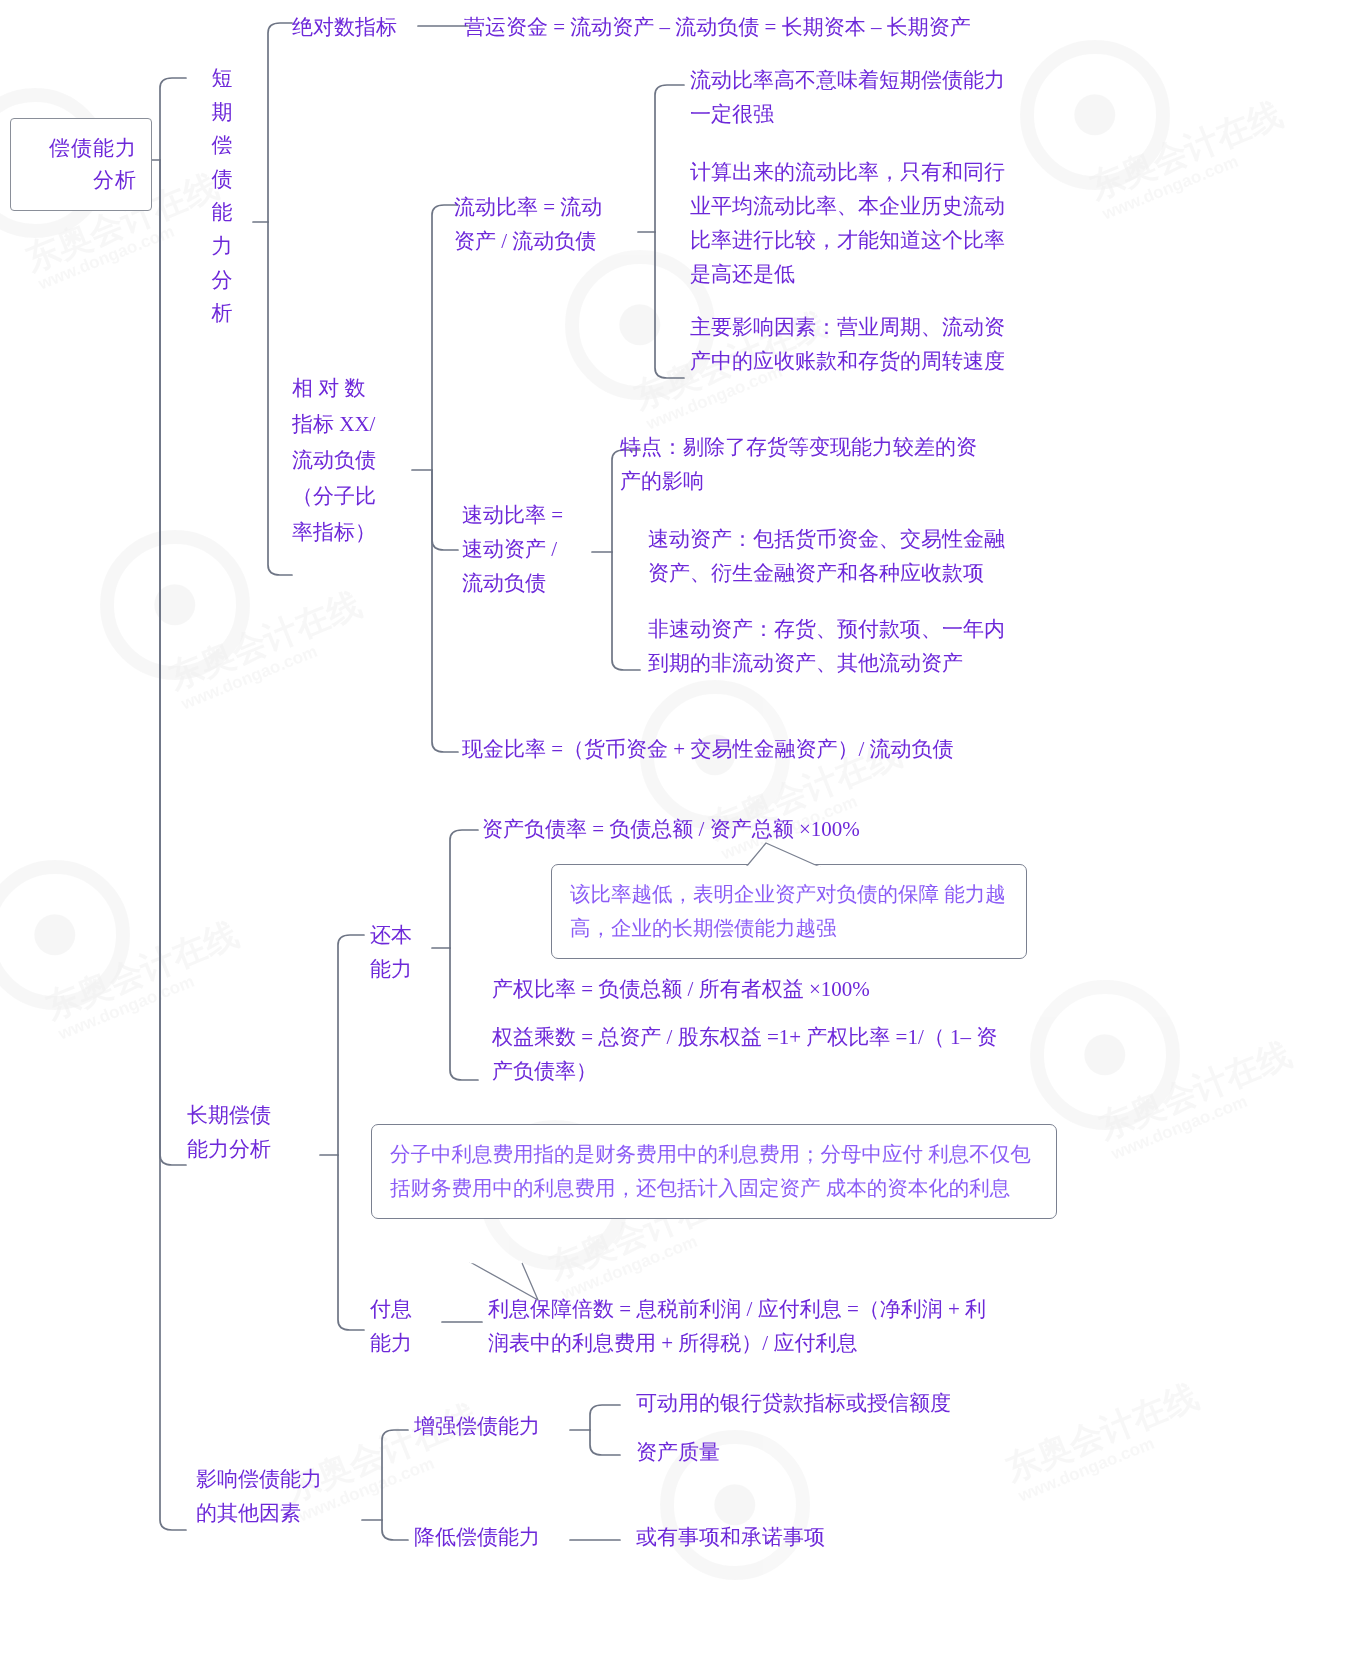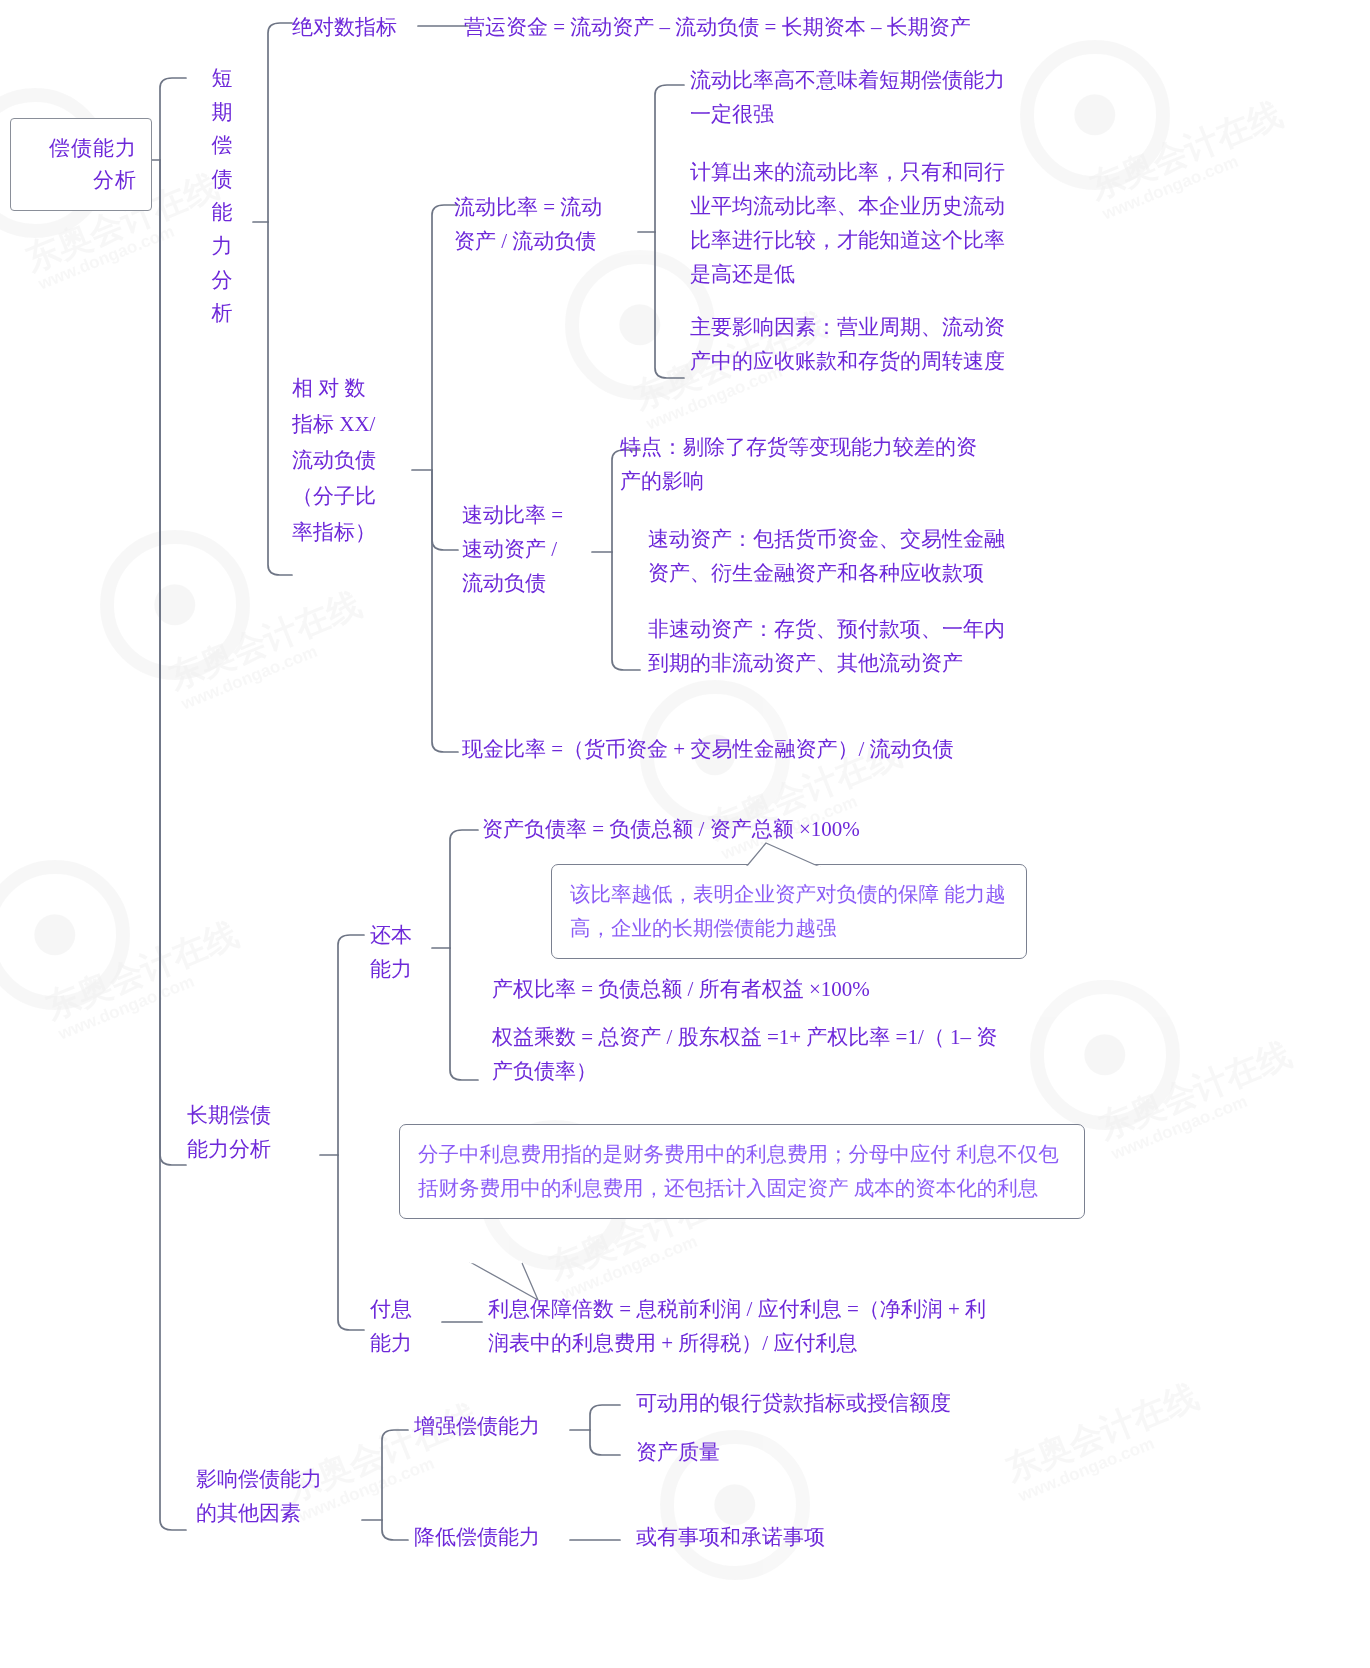--- a/index.html
+++ b/index.html
@@ -211,21 +211,21 @@
   <svg class="tail" style="left:746px;top:841px;width:90px;height:30px;" viewBox="0 0 90 30" fill="none">
     <path d="M0 26 L20 2 L74 26" stroke="#7a8090" stroke-width="1.3" fill="#fff" stroke-linejoin="round"></path>
     <path d="M0 26 H74" stroke="#ffffff" stroke-width="2.4"></path>
   </svg>
 
   <div class="node f21" style="left:492px;top:972px;width:560px;">产权比率 = 负债总额 / 所有者权益 ×100%</div>
 
   <div class="node f21" style="left:492px;top:1020px;width:600px;">权益乘数 = 总资产 / 股东权益 =1+ 产权比率 =1/（ 1– 资
 产负债率）</div>
 
-  <div class="callout" style="left:371px;top:1124px;width:650px;margin-left:28px;">分子中利息费用指的是财务费用中的利息费用；分母中应付
+  <div class="callout" style="left:371px;top:1124px;width:650px;">分子中利息费用指的是财务费用中的利息费用；分母中应付
 利息不仅包括财务费用中的利息费用，还包括计入固定资产
 成本的资本化的利息</div>
   <svg class="tail" style="left:468px;top:1260px;width:120px;height:44px;" viewBox="0 0 120 44" fill="none">
     <path d="M2 2 L70 40 L54 3" stroke="#7a8090" stroke-width="1.3" fill="#fff" stroke-linejoin="round"></path>
     <path d="M2 2 H54" stroke="#ffffff" stroke-width="2.4"></path>
   </svg>
 
   <div class="node f21" style="left:370px;top:1292px;width:60px;">付息
 能力</div>
 

